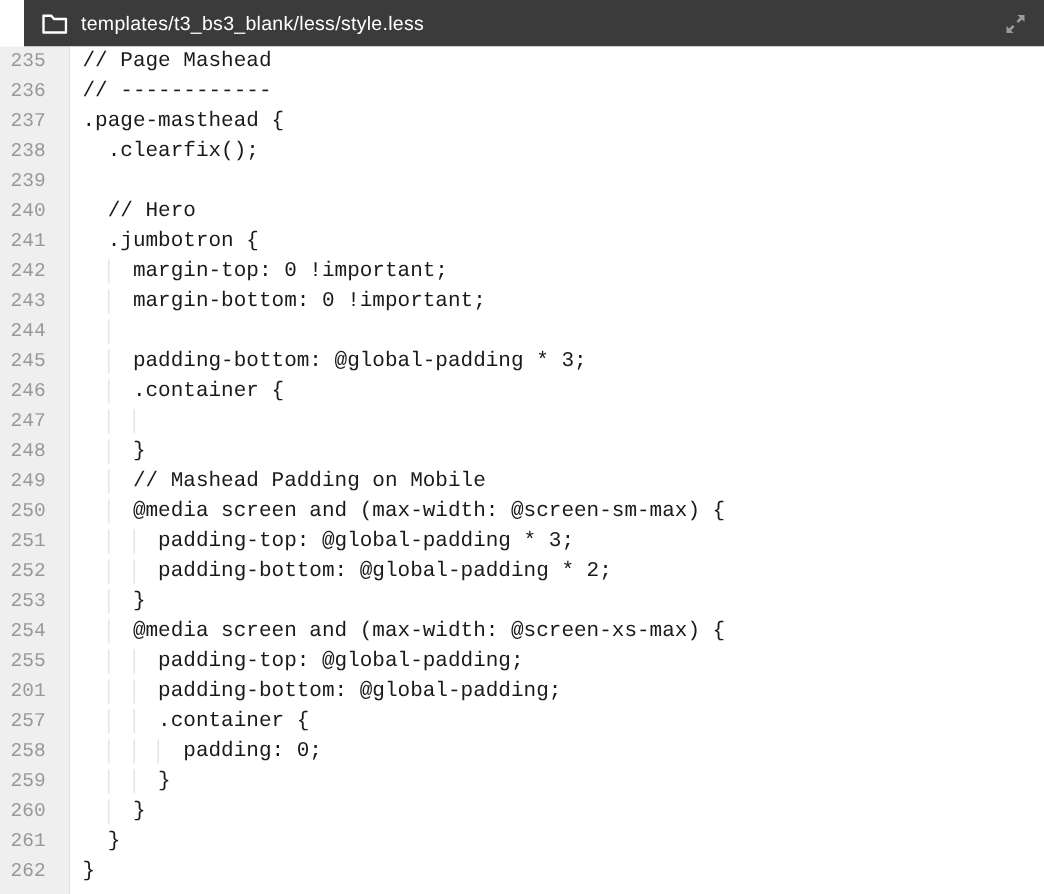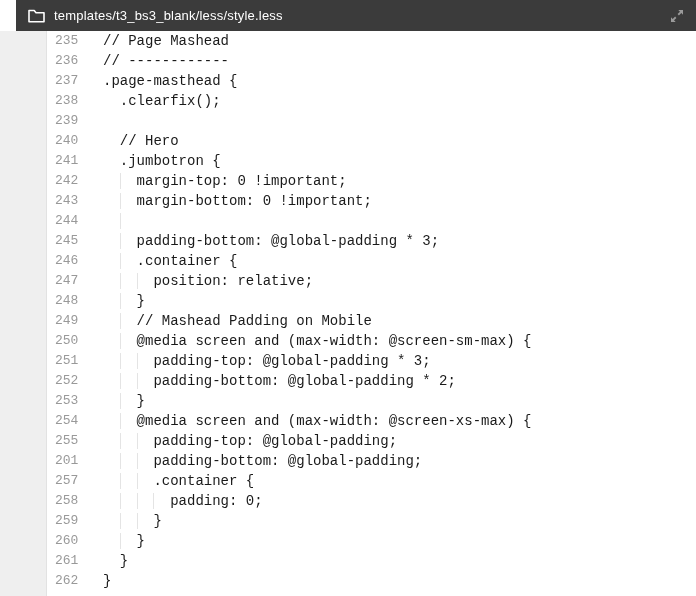--- a/index.html
+++ b/index.html
@@ -39,21 +39,20 @@
     align-items: center;
     justify-content: center;
     width: 18px;
     height: 18px;
     cursor: pointer;
   }
   .editor {
     height: 565px;
     background: linear-gradient(to right, #efefef 46px, #e2e2e2 46px, #e2e2e2 47px, #ffffff 47px);
     overflow: hidden;
-    padding-left: 48px;
   }
   .line {
     display: flex;
     height: 20px;
     line-height: 20px;
     font-size: 14px;
     white-space: pre;
   }
   .ln {
     flex: 0 0 46px;
@@ -107,21 +106,21 @@
         <div class="line"><span class="ln">237</span><span class="code"><span>.page-masthead {</span></span></div>
         <div class="line"><span class="ln">238</span><span class="code"><span>  .clearfix();</span></span></div>
         <div class="line"><span class="ln">239</span><span class="code"><span></span></span></div>
         <div class="line"><span class="ln">240</span><span class="code"><span>  // Hero</span></span></div>
         <div class="line"><span class="ln">241</span><span class="code"><span>  .jumbotron {</span></span></div>
         <div class="line"><span class="ln">242</span><span class="code"><span class="guide" style="left: calc(2ch + 9px);"></span><span>    margin-top: 0 !important;</span></span></div>
         <div class="line"><span class="ln">243</span><span class="code"><span class="guide" style="left: calc(2ch + 9px);"></span><span>    margin-bottom: 0 !important;</span></span></div>
         <div class="line"><span class="ln">244</span><span class="code"><span class="guide" style="left: calc(2ch + 9px);"></span></span></div>
         <div class="line"><span class="ln">245</span><span class="code"><span class="guide" style="left: calc(2ch + 9px);"></span><span>    padding-bottom: @global-padding * 3;</span></span></div>
         <div class="line"><span class="ln">246</span><span class="code"><span class="guide" style="left: calc(2ch + 9px);"></span><span>    .container {</span></span></div>
-        <div class="line"><span class="ln">247</span><span class="code"><span class="guide" style="left: calc(2ch + 9px);"></span><span class="guide" style="left: calc(4ch + 9px);"></span><span>      position: relative;</span></span></div>
+        <div class="line"><span class="ln">247</span><span class="code"><span class="guide" style="left: calc(2ch + 9px);"></span><span class="guide" style="left: calc(4ch + 9px);"></span></span></div>
         <div class="line"><span class="ln">248</span><span class="code"><span class="guide" style="left: calc(2ch + 9px);"></span><span>    }</span></span></div>
         <div class="line"><span class="ln">249</span><span class="code"><span class="guide" style="left: calc(2ch + 9px);"></span><span>    // Mashead Padding on Mobile</span></span></div>
         <div class="line"><span class="ln">250</span><span class="code"><span class="guide" style="left: calc(2ch + 9px);"></span><span>    @media screen and (max-width: @screen-sm-max) {</span></span></div>
         <div class="line"><span class="ln">251</span><span class="code"><span class="guide" style="left: calc(2ch + 9px);"></span><span class="guide" style="left: calc(4ch + 9px);"></span><span>      padding-top: @global-padding * 3;</span></span></div>
         <div class="line"><span class="ln">252</span><span class="code"><span class="guide" style="left: calc(2ch + 9px);"></span><span class="guide" style="left: calc(4ch + 9px);"></span><span>      padding-bottom: @global-padding * 2;</span></span></div>
         <div class="line"><span class="ln">253</span><span class="code"><span class="guide" style="left: calc(2ch + 9px);"></span><span>    }</span></span></div>
         <div class="line"><span class="ln">254</span><span class="code"><span class="guide" style="left: calc(2ch + 9px);"></span><span>    @media screen and (max-width: @screen-xs-max) {</span></span></div>
         <div class="line"><span class="ln">255</span><span class="code"><span class="guide" style="left: calc(2ch + 9px);"></span><span class="guide" style="left: calc(4ch + 9px);"></span><span>      padding-top: @global-padding;</span></span></div>
         <div class="line"><span class="ln">201</span><span class="code"><span class="guide" style="left: calc(2ch + 9px);"></span><span class="guide" style="left: calc(4ch + 9px);"></span><span>      padding-bottom: @global-padding;</span></span></div>
         <div class="line"><span class="ln">257</span><span class="code"><span class="guide" style="left: calc(2ch + 9px);"></span><span class="guide" style="left: calc(4ch + 9px);"></span><span>      .container {</span></span></div>

